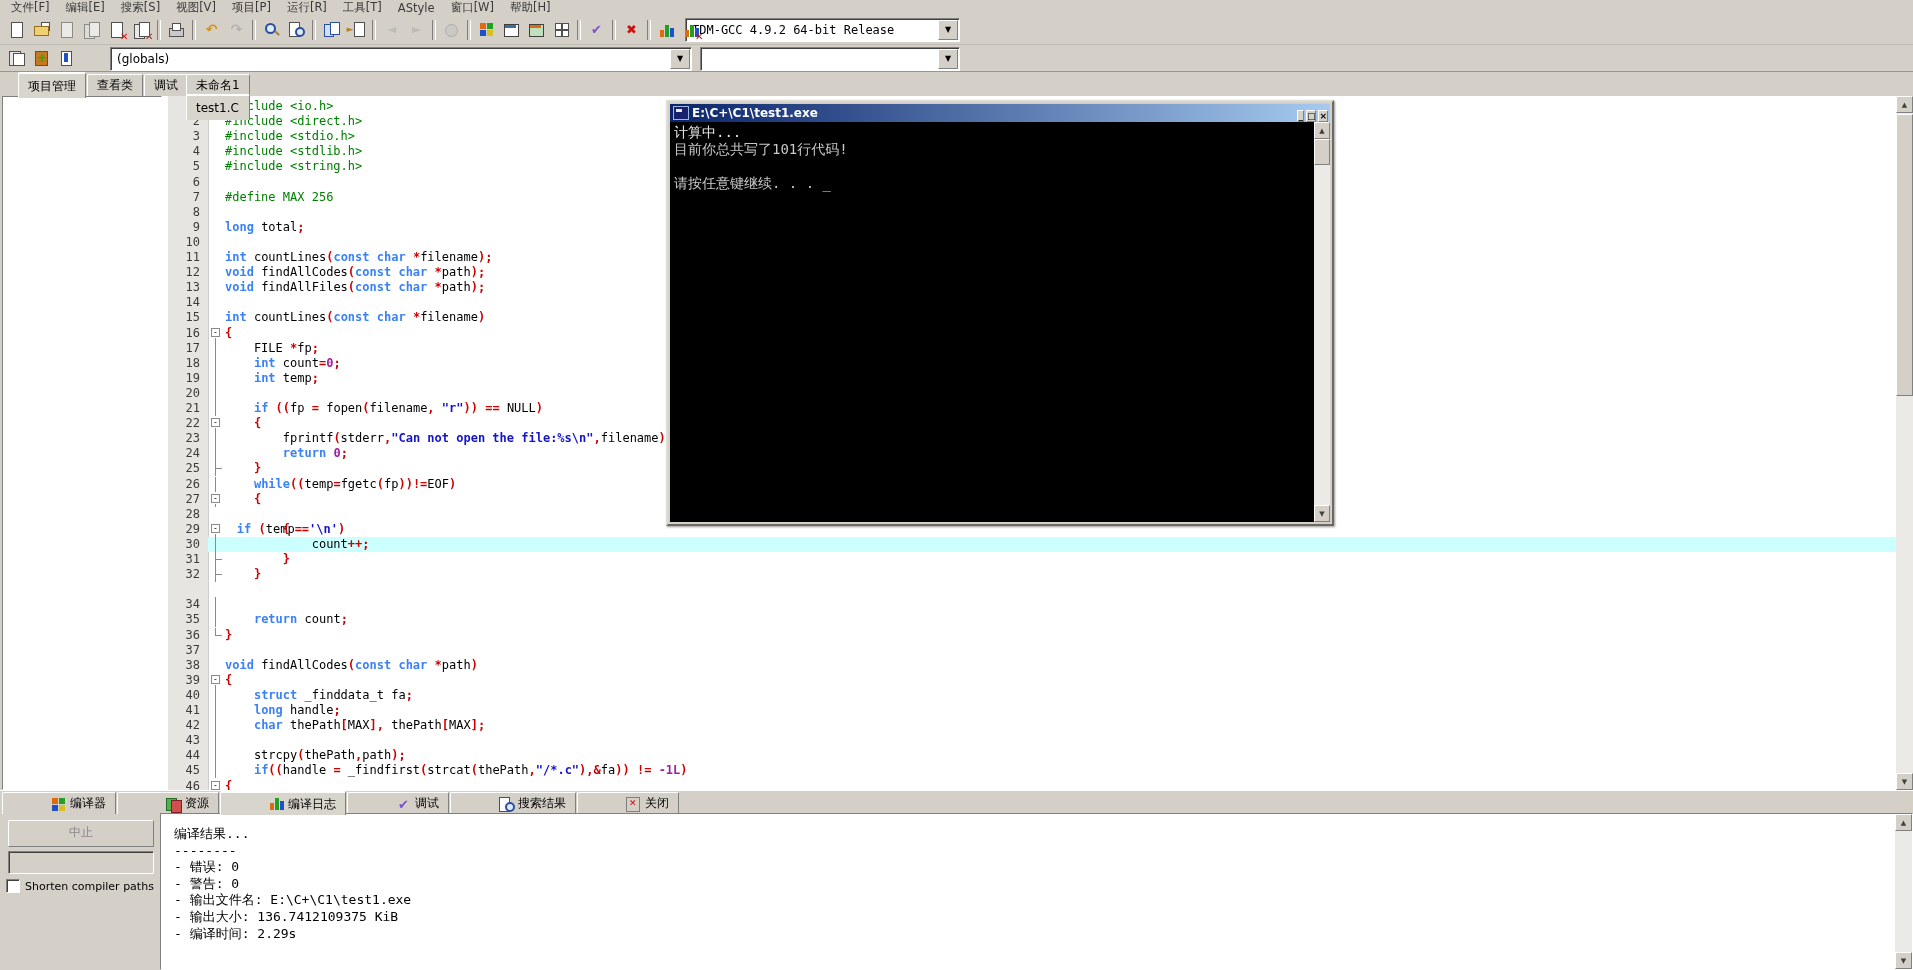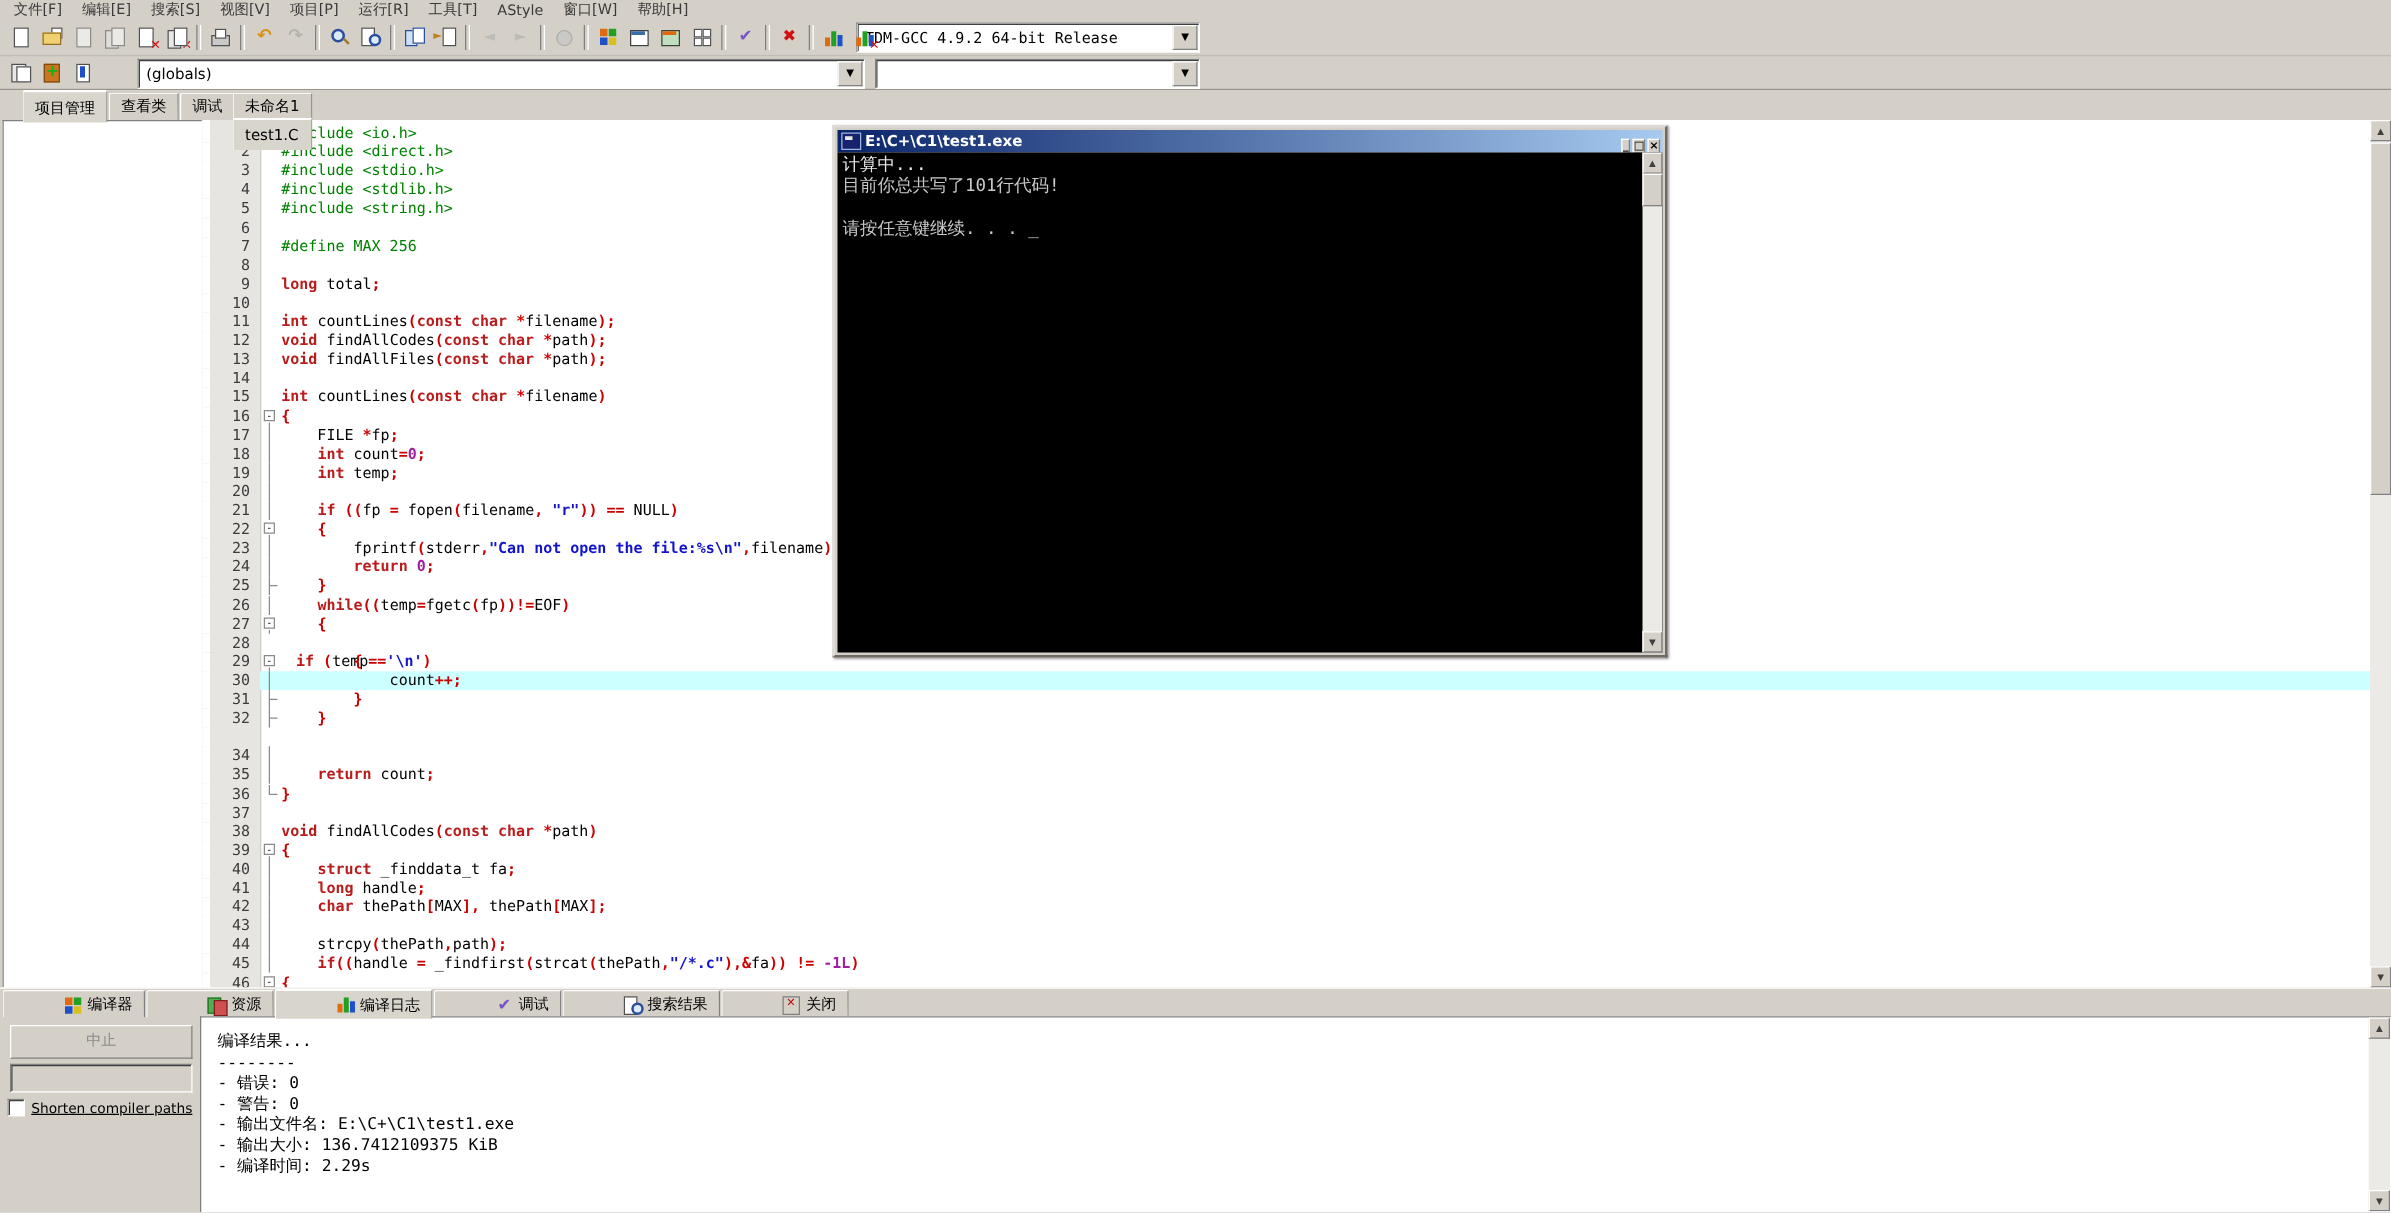--- a/index.html
+++ b/index.html
@@ -118,21 +118,21 @@
   .f-line::before,.f-tick::before{content:"";position:absolute;left:7px;top:0;height:15.1px;width:1px;background:#8A8A8A;}
   .f-tick::after{content:"";position:absolute;left:8px;top:7px;width:6px;height:1px;background:#8A8A8A;}
   .f-end::before{content:"";position:absolute;left:7px;top:0;height:8px;width:1px;background:#8A8A8A;}
   .f-end::after{content:"";position:absolute;left:8px;top:7px;width:6px;height:1px;background:#8A8A8A;}
   .f-open::before{content:"";position:absolute;left:7px;top:12px;height:3.1px;width:1px;background:#8A8A8A;}
   .fbox{position:absolute;left:3px;top:2px;width:9px;height:9px;background:#FFF;
         border:1px solid #8A8A8A;font:8px/8px "DejaVu Sans Mono",monospace;text-align:center;
         color:#000;box-sizing:border-box;}
   .codeln{margin:0;font:12px/15.1px "DejaVu Sans Mono",monospace;white-space:pre;}
   .s-pp{color:#008000;}
-  .s-kw{color:#b91c1c;font-weight:bold;}
+  .s-kw{color:#3b82f6;font-weight:bold;}
   .s-id{color:#000;}
   .s-sym{color:#CC0000;font-weight:bold;}
   .s-str{color:#1414CC;font-weight:bold;}
   .s-num{color:#A020A0;font-weight:bold;}
 
   
   .vscroll{position:absolute;width:17px;background:#ECEAE6;}
   .sb-btn{position:absolute;left:0;width:17px;height:17px;background:#D4D0C8;
           border-top:1px solid #FFF;border-left:1px solid #FFF;
           border-right:1px solid #808080;border-bottom:1px solid #808080;
@@ -170,21 +170,21 @@
 
   
   #bottom-panel{position:absolute;left:0;top:813px;width:100%;height:157px;}
   #abort-btn{position:absolute;left:8px;top:7px;width:144px;height:25px;background:#D4D0C8;
              text-align:center;font:12px/23px "DejaVu Sans",sans-serif;color:#8A8A8A;}
   #progress-field{position:absolute;left:8px;top:38px;width:144px;height:21px;background:#D4D0C8;}
   #shorten-row{position:absolute;left:6px;top:66px;display:flex;align-items:center;}
   #shorten-box{width:12px;height:12px;background:#FFF;flex:none;margin-right:5px;
                border:1px solid;border-color:#808080 #FFF #FFF #808080;
                box-shadow:inset 1px 1px 0 #404040;}
-  #shorten-label{font-size:11px;color:#000;white-space:nowrap;text-decoration:underline;}
+  #shorten-label{font-size:11px;color:#000;white-space:nowrap;}
   #log-area{position:absolute;left:160px;top:0;right:0;bottom:0;background:#FFF;
             border:1px solid;border-color:#808080 #FFF #FFF #808080;overflow:hidden;}
   #log-lines{position:absolute;left:13px;top:12px;}
   .logline{font:13px/16.6px "DejaVu Sans Mono",monospace;color:#000;white-space:pre;}
 </style>
 </head>
 <body>
 
 <div id="app">
 

